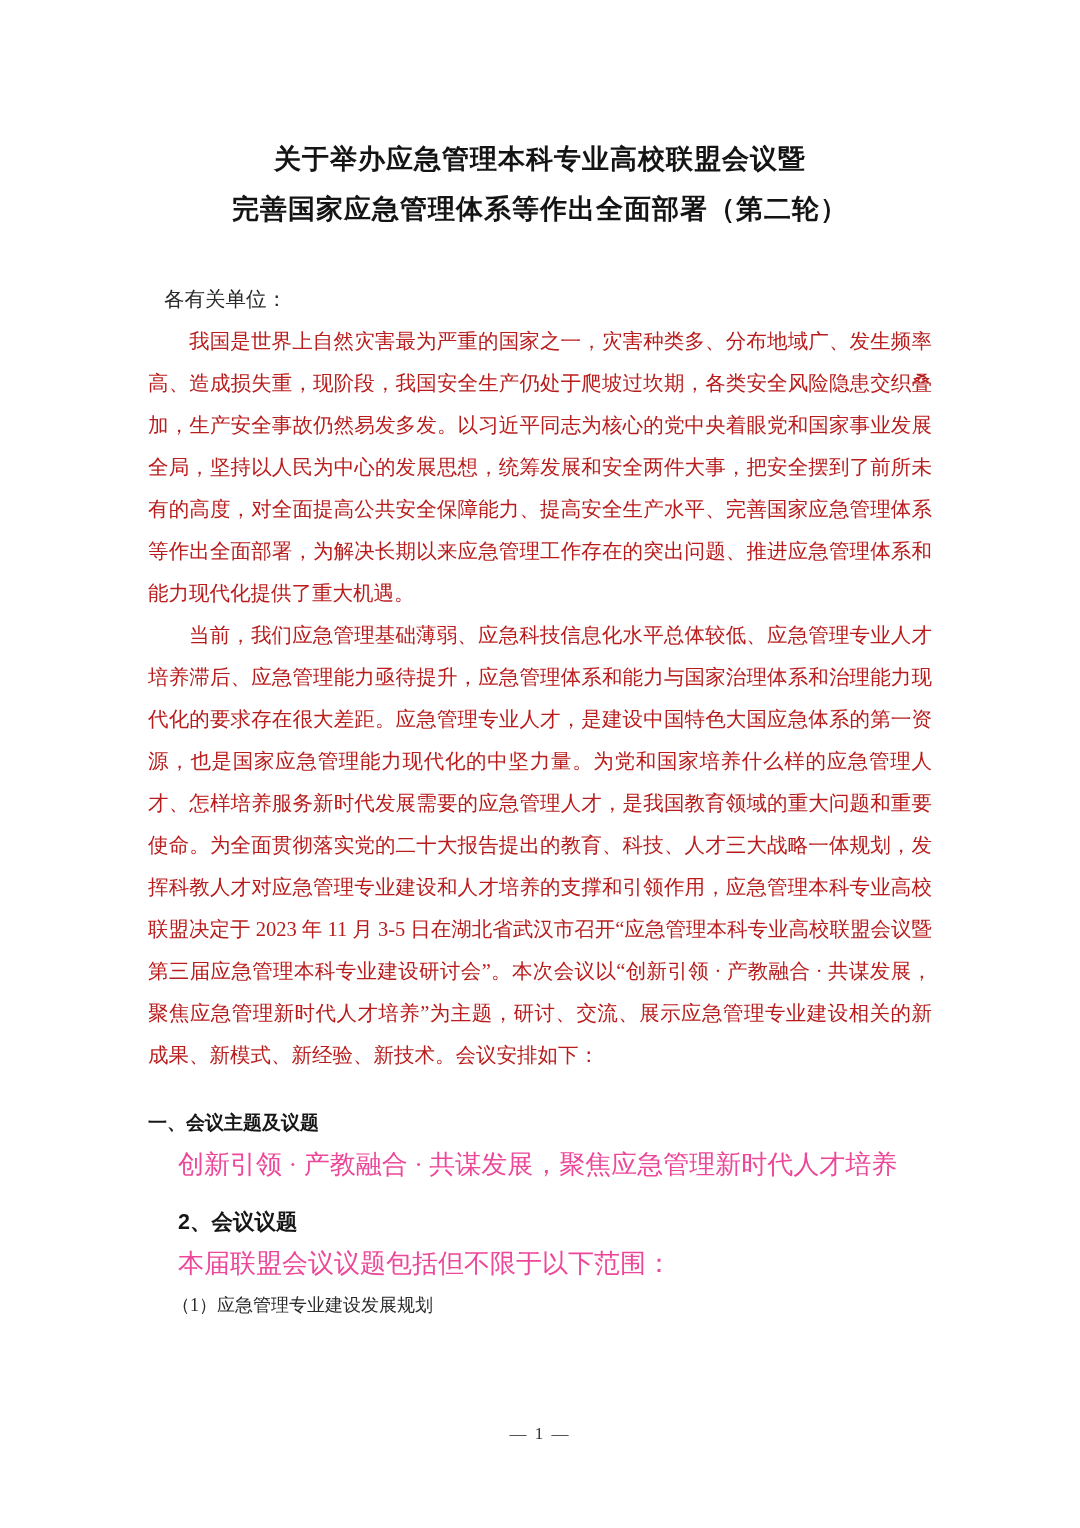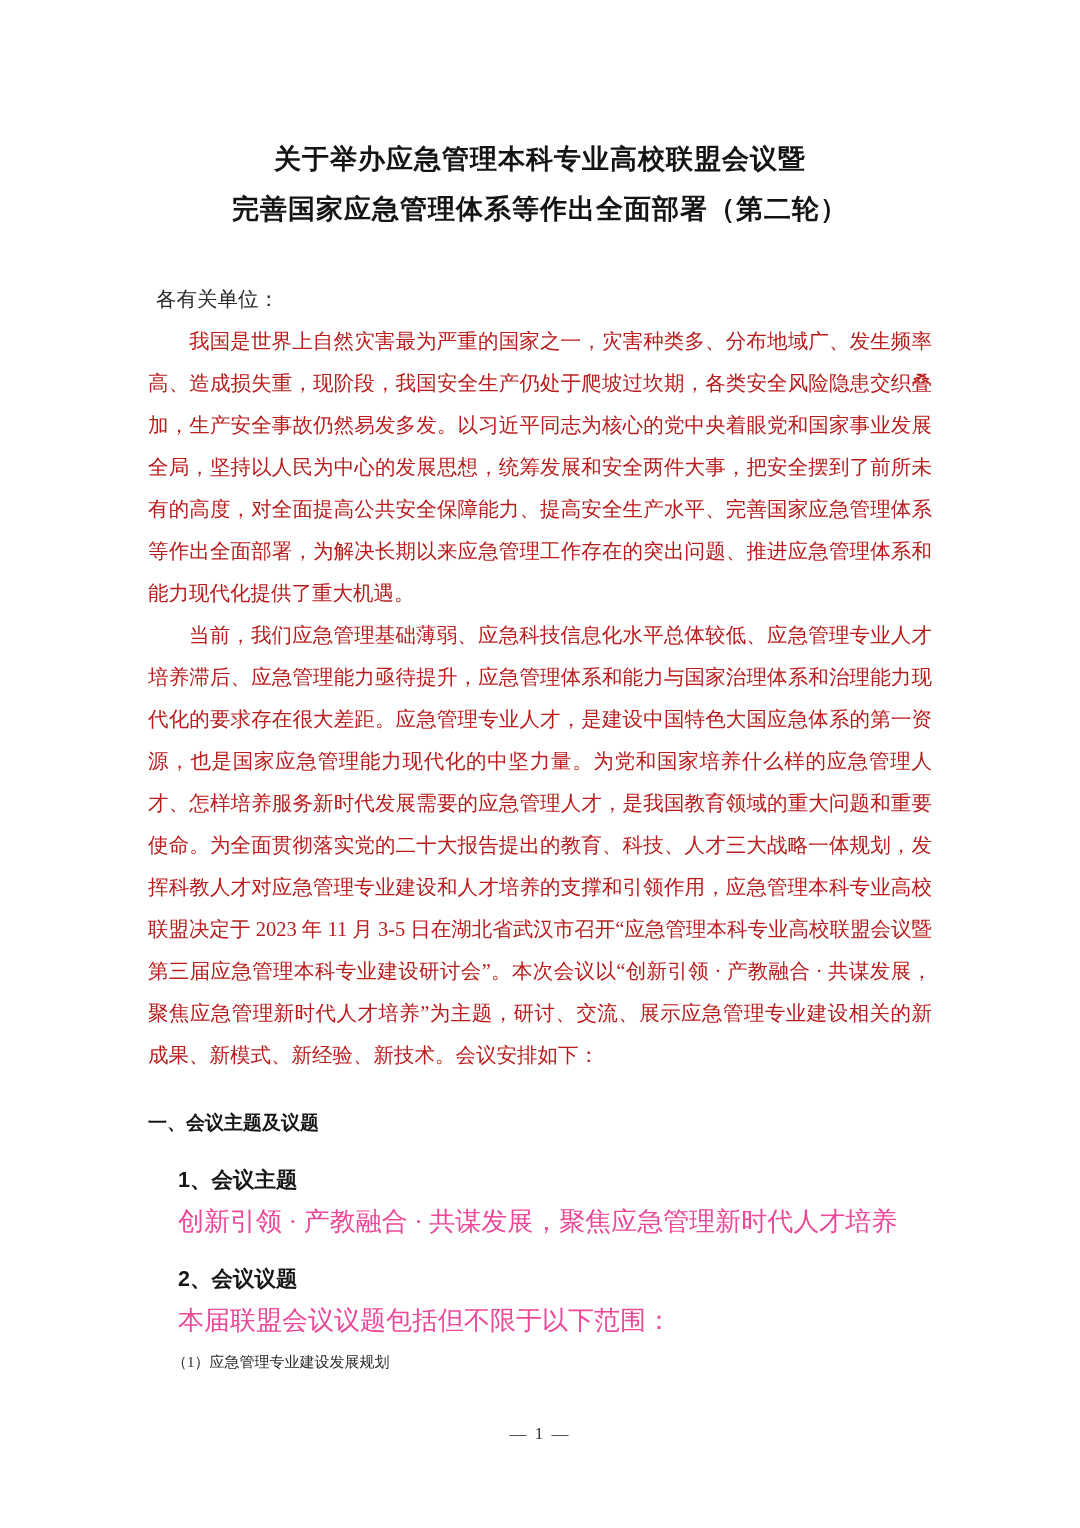--- a/index.html
+++ b/index.html
@@ -26,21 +26,21 @@
     color: #141414;
     line-height: 50px;
     letter-spacing: 1px;
   }
   .title-line { display: block; }
   .content {
     width: 784px;
     margin: 0 auto;
   }
   .salutation {
-    margin: 44px 0 0 8px;
+    margin: 44px 0 0 16px;
     font-size: 20.5px;
     line-height: 42px;
     color: #2a2a2a;
   }
   .para {
     margin: 0;
     font-size: 20.5px;
     line-height: 42px;
     text-align: justify;
     text-indent: 2em;
@@ -63,21 +63,21 @@
     line-height: 30px;
   }
   .sub-text {
     margin: 12px 0 0 30px;
     font-size: 26px;
     line-height: 30px;
     color: #ec4899;
   }
   .topic-item {
     margin: 11px 0 0 24px;
-    font-size: 15px;
+    font-size: 18px;
     line-height: 30px;
     color: #2a2a2a;
   }
   .footer {
     position: absolute;
     left: 0;
     right: 0;
     bottom: 84px;
     text-align: center;
     font-family: "Liberation Serif", "DejaVu Serif", serif;
@@ -99,21 +99,20 @@
   <div class="content">
 
     <p class="salutation">各有关单位：</p>
 
     <p class="para">我国是世界上自然灾害最为严重的国家之一，灾害种类多、分布地域广、发生频率高、造成损失重，现阶段，我国安全生产仍处于爬坡过坎期，各类安全风险隐患交织叠加，生产安全事故仍然易发多发。以习近平同志为核心的党中央着眼党和国家事业发展全局，坚持以人民为中心的发展思想，统筹发展和安全两件大事，把安全摆到了前所未有的高度，对全面提高公共安全保障能力、提高安全生产水平、完善国家应急管理体系等作出全面部署，为解决长期以来应急管理工作存在的突出问题、推进应急管理体系和能力现代化提供了重大机遇。</p>
 
     <p class="para">当前，我们应急管理基础薄弱、应急科技信息化水平总体较低、应急管理专业人才培养滞后、应急管理能力亟待提升，应急管理体系和能力与国家治理体系和治理能力现代化的要求存在很大差距。应急管理专业人才，是建设中国特色大国应急体系的第一资源，也是国家应急管理能力现代化的中坚力量。为党和国家培养什么样的应急管理人才、怎样培养服务新时代发展需要的应急管理人才，是我国教育领域的重大问题和重要使命。为全面贯彻落实党的二十大报告提出的教育、科技、人才三大战略一体规划，发挥科教人才对应急管理专业建设和人才培养的支撑和引领作用，应急管理本科专业高校联盟决定于 2023 年 11 月 3-5 日在湖北省武汉市召开“应急管理本科专业高校联盟会议暨第三届应急管理本科专业建设研讨会”。本次会议以“创新引领 · 产教融合 · 共谋发展，聚焦应急管理新时代人才培养”为主题，研讨、交流、展示应急管理专业建设相关的新成果、新模式、新经验、新技术。会议安排如下：</p>
 
     <h2 class="sec-heading">一、会议主题及议题</h2>
 
-    <h3 class="sub-heading">1、会议主题</h3>
 
     <p class="sub-text">创新引领 · 产教融合 · 共谋发展，聚焦应急管理新时代人才培养</p>
 
     <h3 class="sub-heading">2、会议议题</h3>
 
     <p class="sub-text">本届联盟会议议题包括但不限于以下范围：</p>
 
     <p class="topic-item">（1）应急管理专业建设发展规划</p>
 
   </div>

